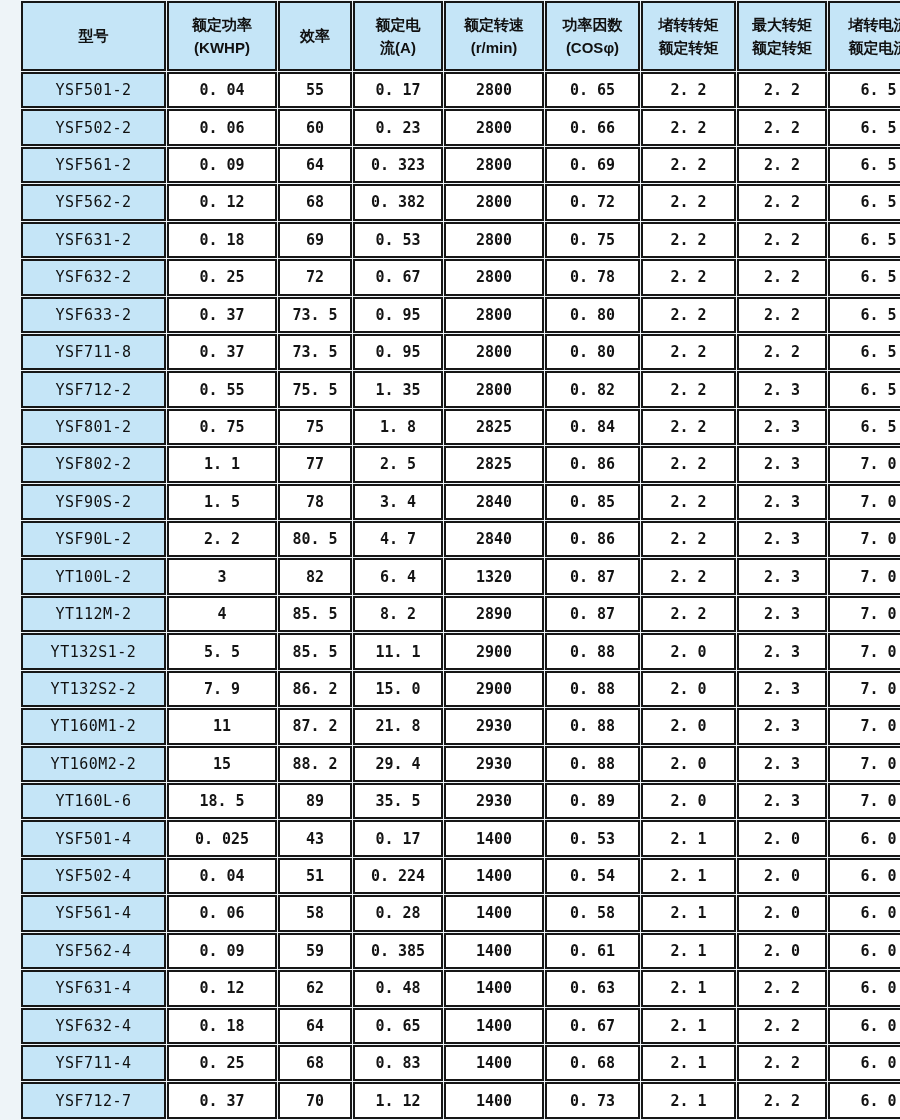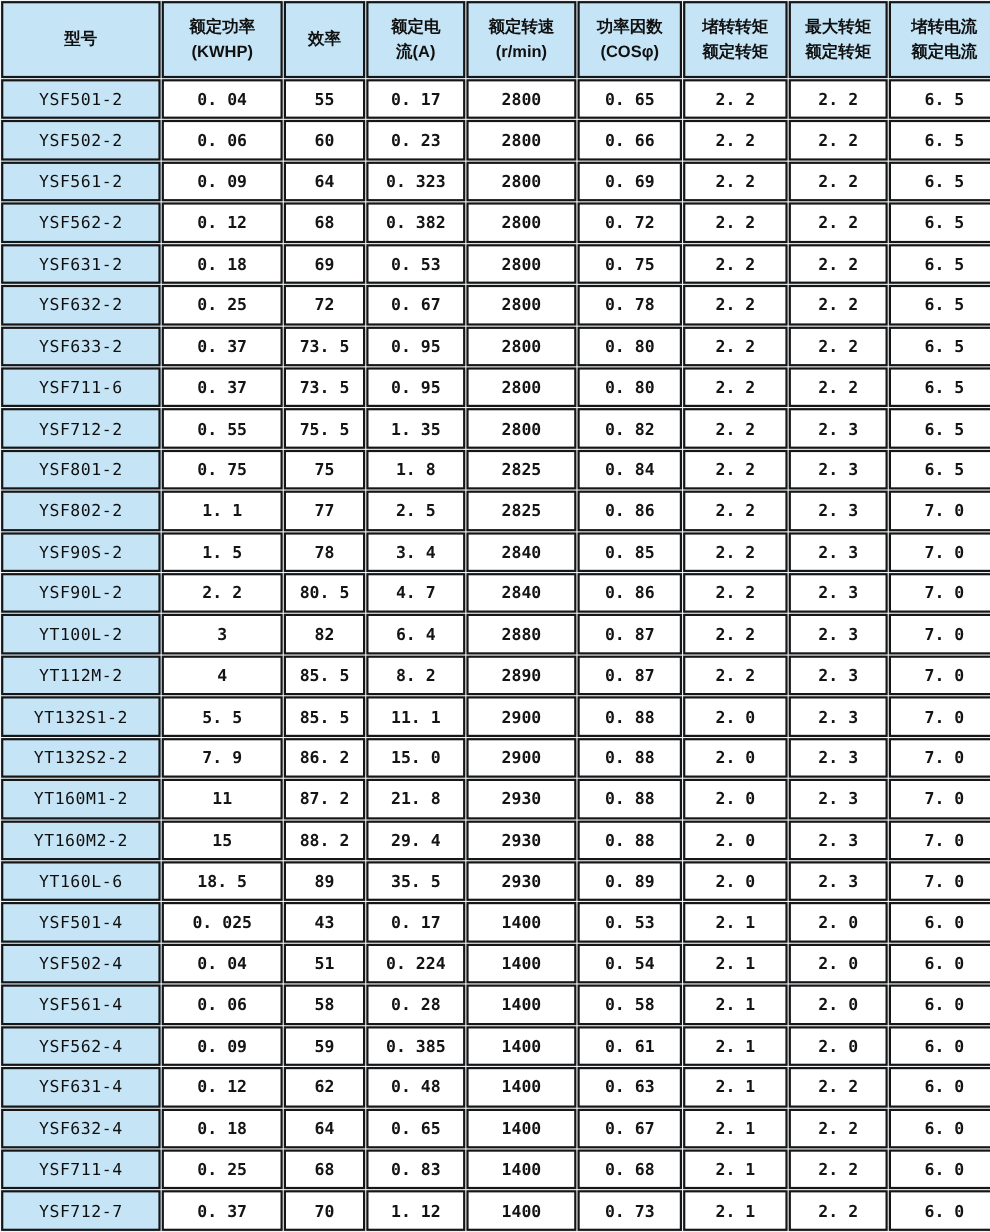--- a/index.html
+++ b/index.html
@@ -8,20 +8,21 @@
   }
   body {
     width: 900px;
     height: 1120px;
     background: #eef4f8;
     overflow: hidden;
   }
   .page {
     width: 780px;
     height: 1120px;
+    margin-left: 20px;
   }
   table.spec-table {
     width: 900px;
     height: 1120px;
     table-layout: fixed;
     border-collapse: separate;
     border-spacing: 1px;
     background: #eef4f8;
   }
   th, td {
@@ -165,21 +166,21 @@
           <td class="value-cell">0. 37</td>
           <td class="value-cell">73. 5</td>
           <td class="value-cell">0. 95</td>
           <td class="value-cell">2800</td>
           <td class="value-cell">0. 80</td>
           <td class="value-cell">2. 2</td>
           <td class="value-cell">2. 2</td>
           <td class="value-cell">6. 5</td>
         </tr>
         <tr>
-          <td class="model-cell">YSF711-6</td>
+          <td class="model-cell">YSF711-8</td>
           <td class="value-cell">0. 37</td>
           <td class="value-cell">73. 5</td>
           <td class="value-cell">0. 95</td>
           <td class="value-cell">2800</td>
           <td class="value-cell">0. 80</td>
           <td class="value-cell">2. 2</td>
           <td class="value-cell">2. 2</td>
           <td class="value-cell">6. 5</td>
         </tr>
         <tr>
@@ -235,21 +236,21 @@
           <td class="value-cell">0. 86</td>
           <td class="value-cell">2. 2</td>
           <td class="value-cell">2. 3</td>
           <td class="value-cell">7. 0</td>
         </tr>
         <tr>
           <td class="model-cell">YT100L-2</td>
           <td class="value-cell">3</td>
           <td class="value-cell">82</td>
           <td class="value-cell">6. 4</td>
-          <td class="value-cell">2880</td>
+          <td class="value-cell">1320</td>
           <td class="value-cell">0. 87</td>
           <td class="value-cell">2. 2</td>
           <td class="value-cell">2. 3</td>
           <td class="value-cell">7. 0</td>
         </tr>
         <tr>
           <td class="model-cell">YT112M-2</td>
           <td class="value-cell">4</td>
           <td class="value-cell">85. 5</td>
           <td class="value-cell">8. 2</td>

